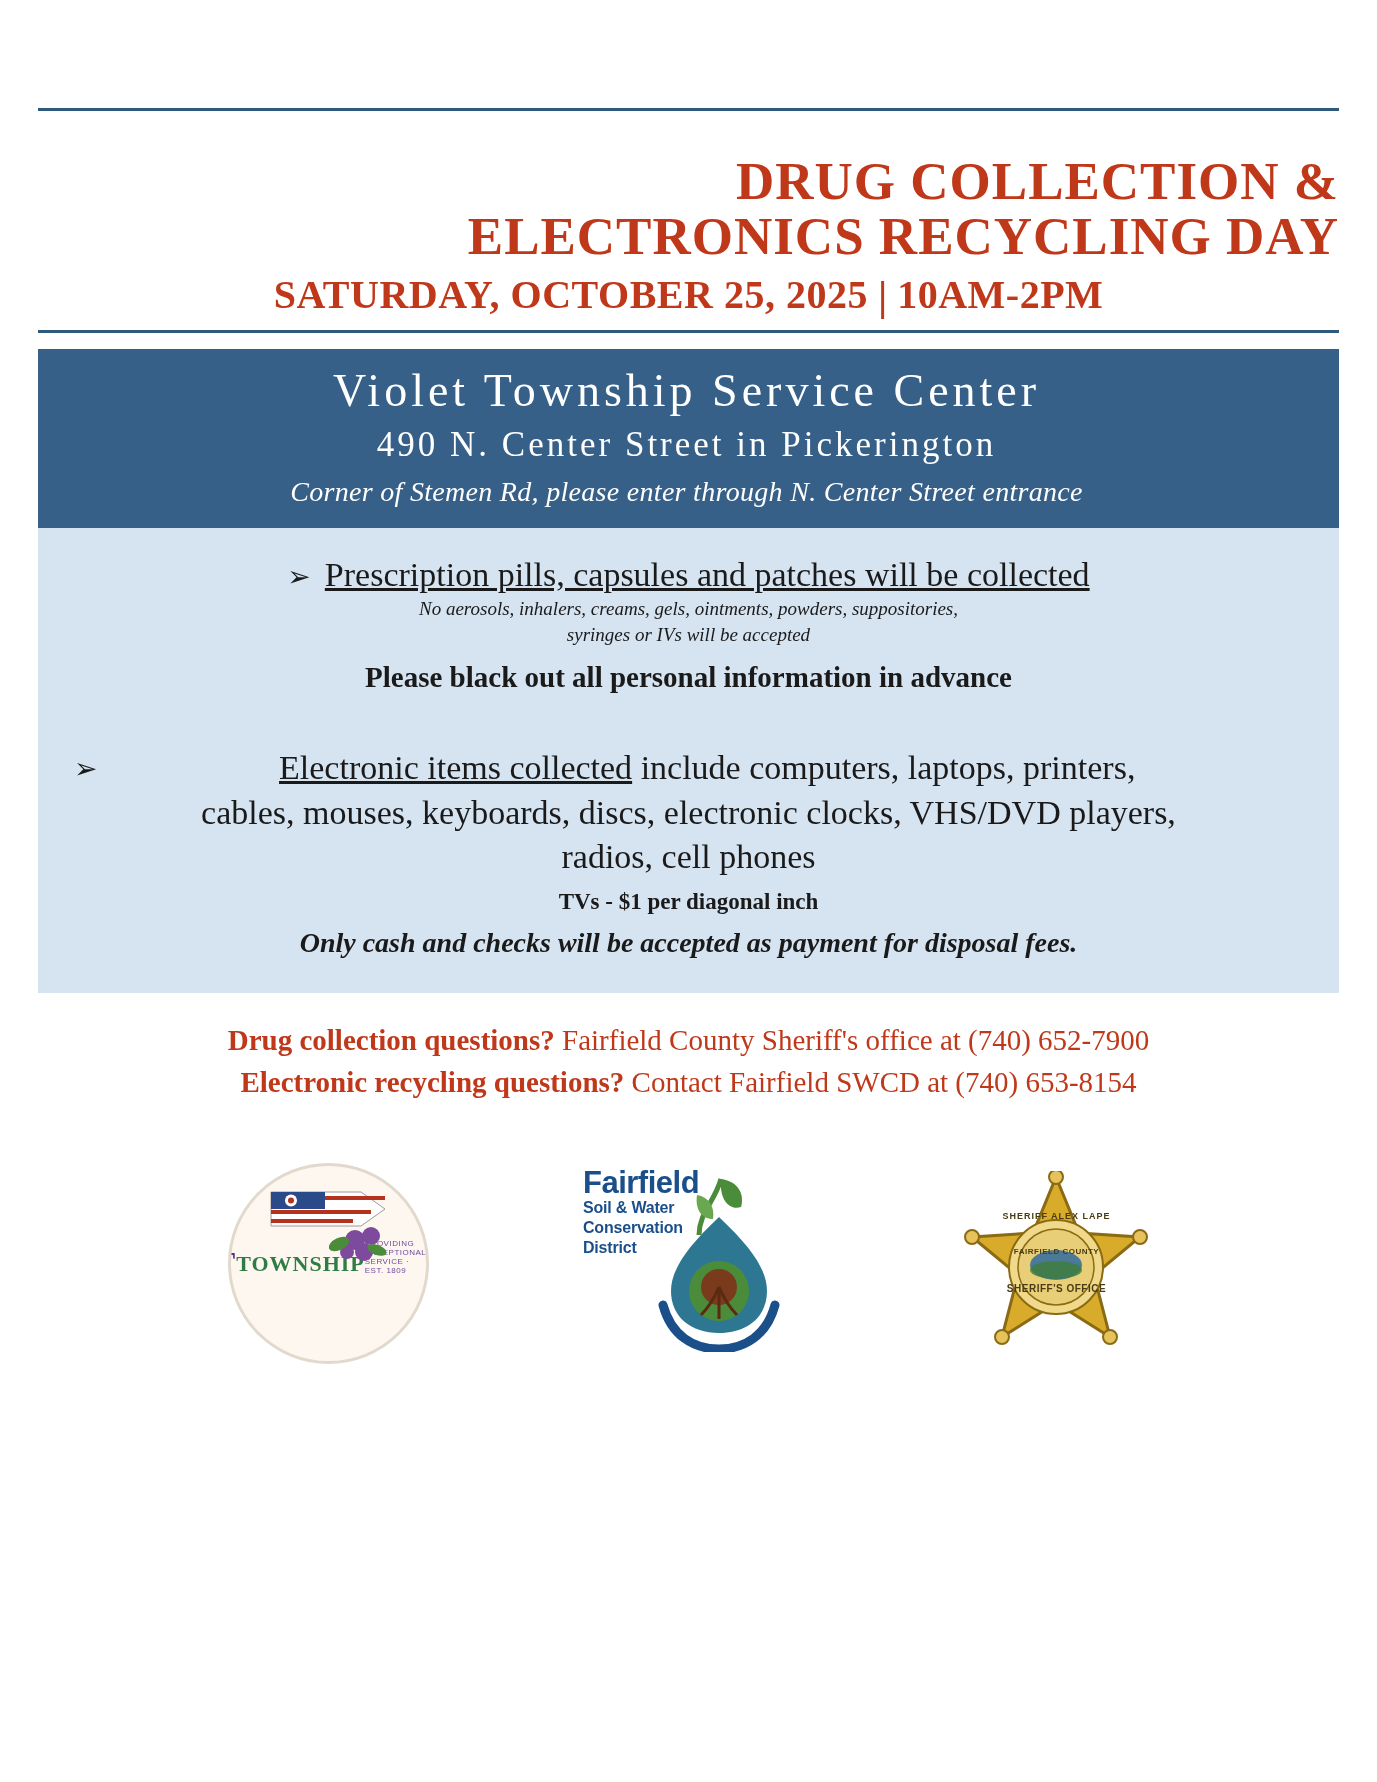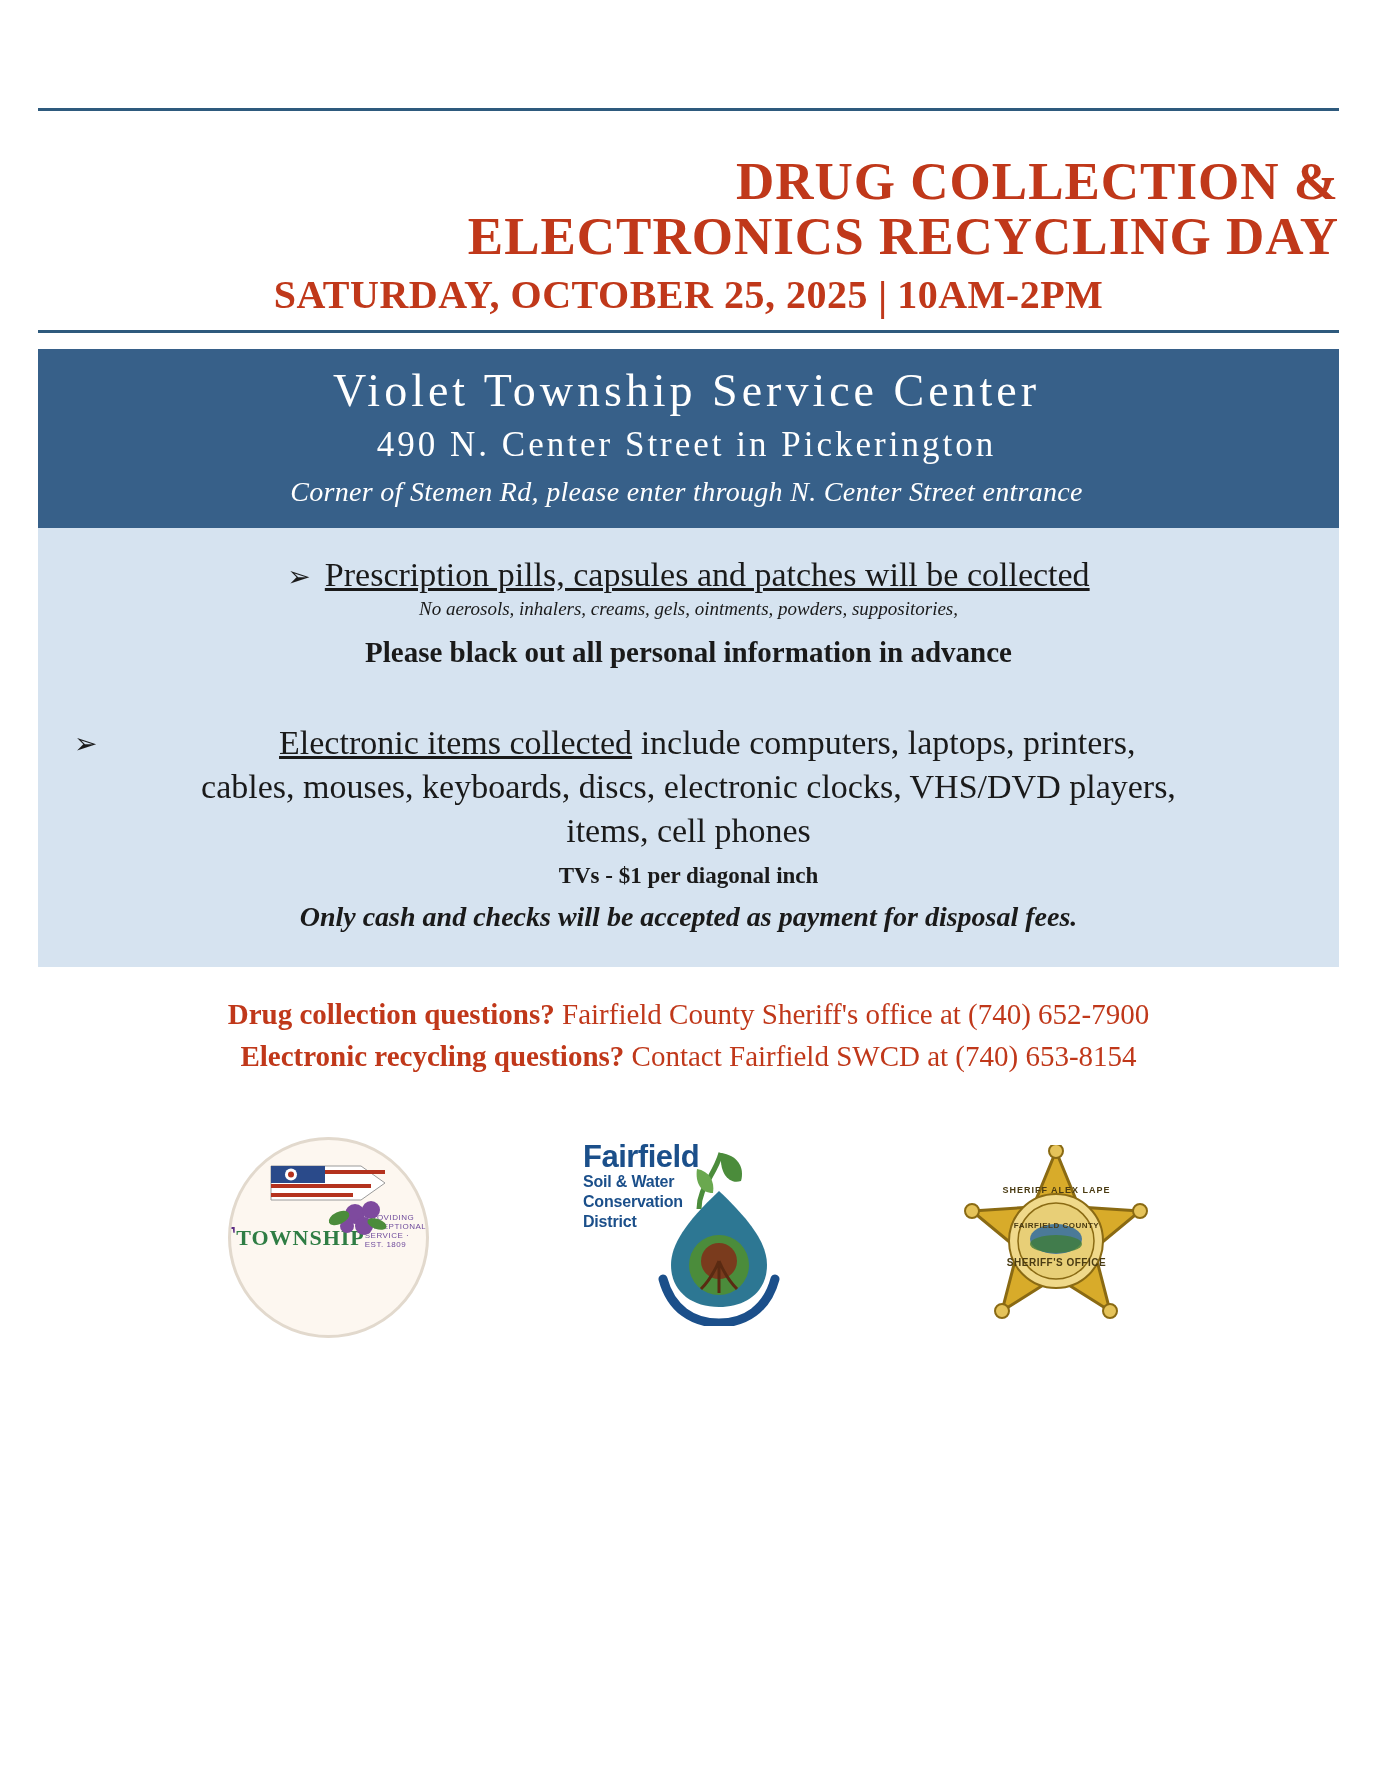--- a/index.html
+++ b/index.html
@@ -324,30 +324,31 @@
     <div class="venue-note">Corner of Stemen Rd, please enter through N. Center Street entrance</div>
   </div>
 
   <div class="body-panel">
 
     <div class="bullet-row">
       <span class="arrow">➢</span>
       <span class="bullet-main">Prescription pills, capsules and patches will be collected</span>
     </div>
     <div class="sub-ital">No aerosols, inhalers, creams, gels, ointments, powders, suppositories,</div>
+    <div class="sub-ital">syringes or IVs will be accepted</div>
     <div class="bold-note">Please black out all personal information in advance</div>
 
     <div class="gap"></div>
 
     <div class="bullet-row">
       <span class="arrow">➢</span>
       <span class="para" style="max-width:1080px;"><span class="u">Electronic items collected</span><span> include computers, laptops, printers,</span></span>
     </div>
     <div class="para">cables, mouses, keyboards, discs, electronic clocks, VHS/DVD players,</div>
-    <div class="para">items, cell phones</div>
+    <div class="para">radios, cell phones</div>
     <div class="price">TVs - $1 per diagonal inch</div>
     <div class="cash-note">Only cash and checks will be accepted as payment for disposal fees.</div>
 
   </div>
 
   <div class="contacts">
     <div class="contact-line"><b>Drug collection questions?</b><span class="rest"> Fairfield County Sheriff's office at (740) 652-7900</span></div>
     <div class="contact-line"><b>Electronic recycling questions?</b><span class="rest"> Contact Fairfield SWCD at (740) 653-8154</span></div>
   </div>
 

